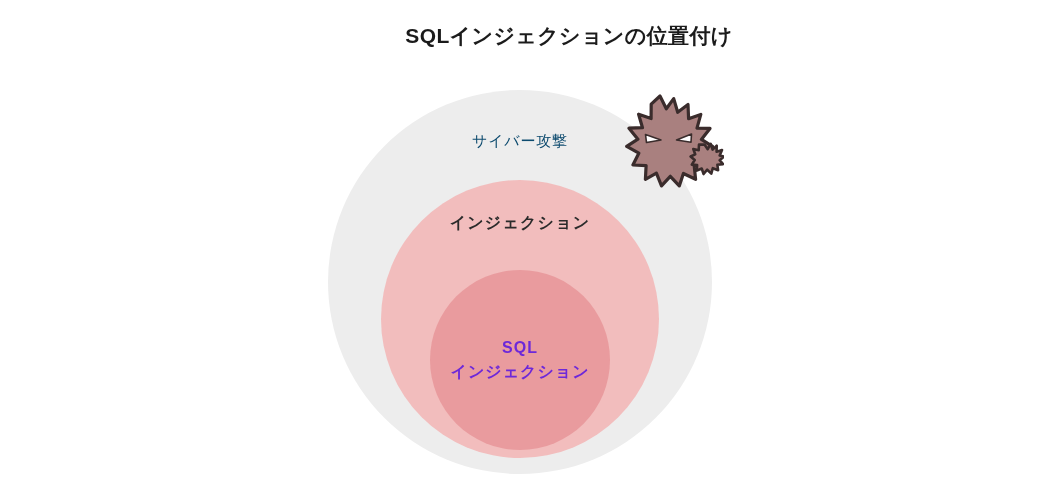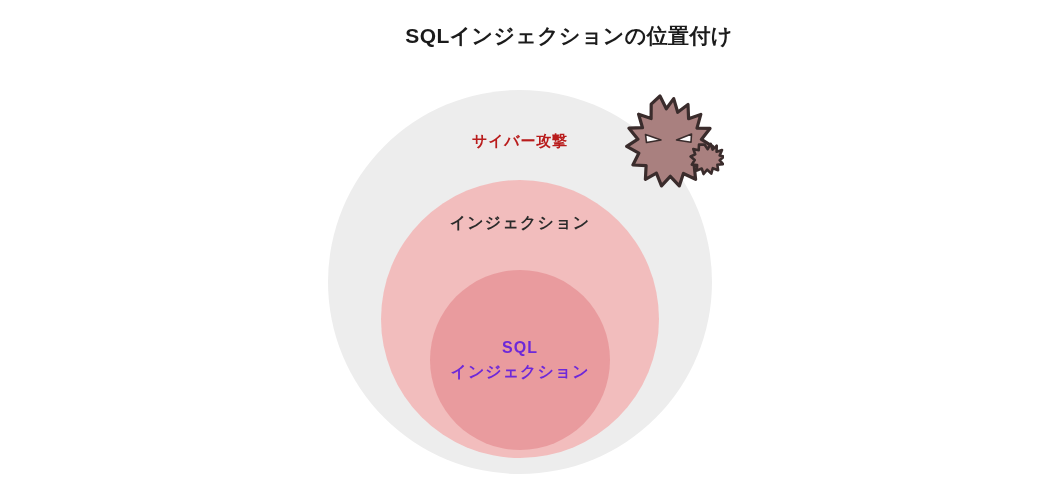--- a/index.html
+++ b/index.html
@@ -66,22 +66,22 @@
   .circle-label {
     position: absolute;
     width: 400px;
     text-align: center;
     white-space: nowrap;
   }
   #label-outer {
     left: 320px;
     top: 132px;
     font-size: 15px;
-    font-weight: 700;
-    color: #b91c1c;
+    font-weight: 400;
+    color: #0c4a6e;
     letter-spacing: 0.8px;
   }
   #label-middle {
     left: 320px;
     top: 213px;
     font-size: 16px;
     font-weight: 700;
     color: #2b2b2b;
     letter-spacing: 1.2px;
   }

